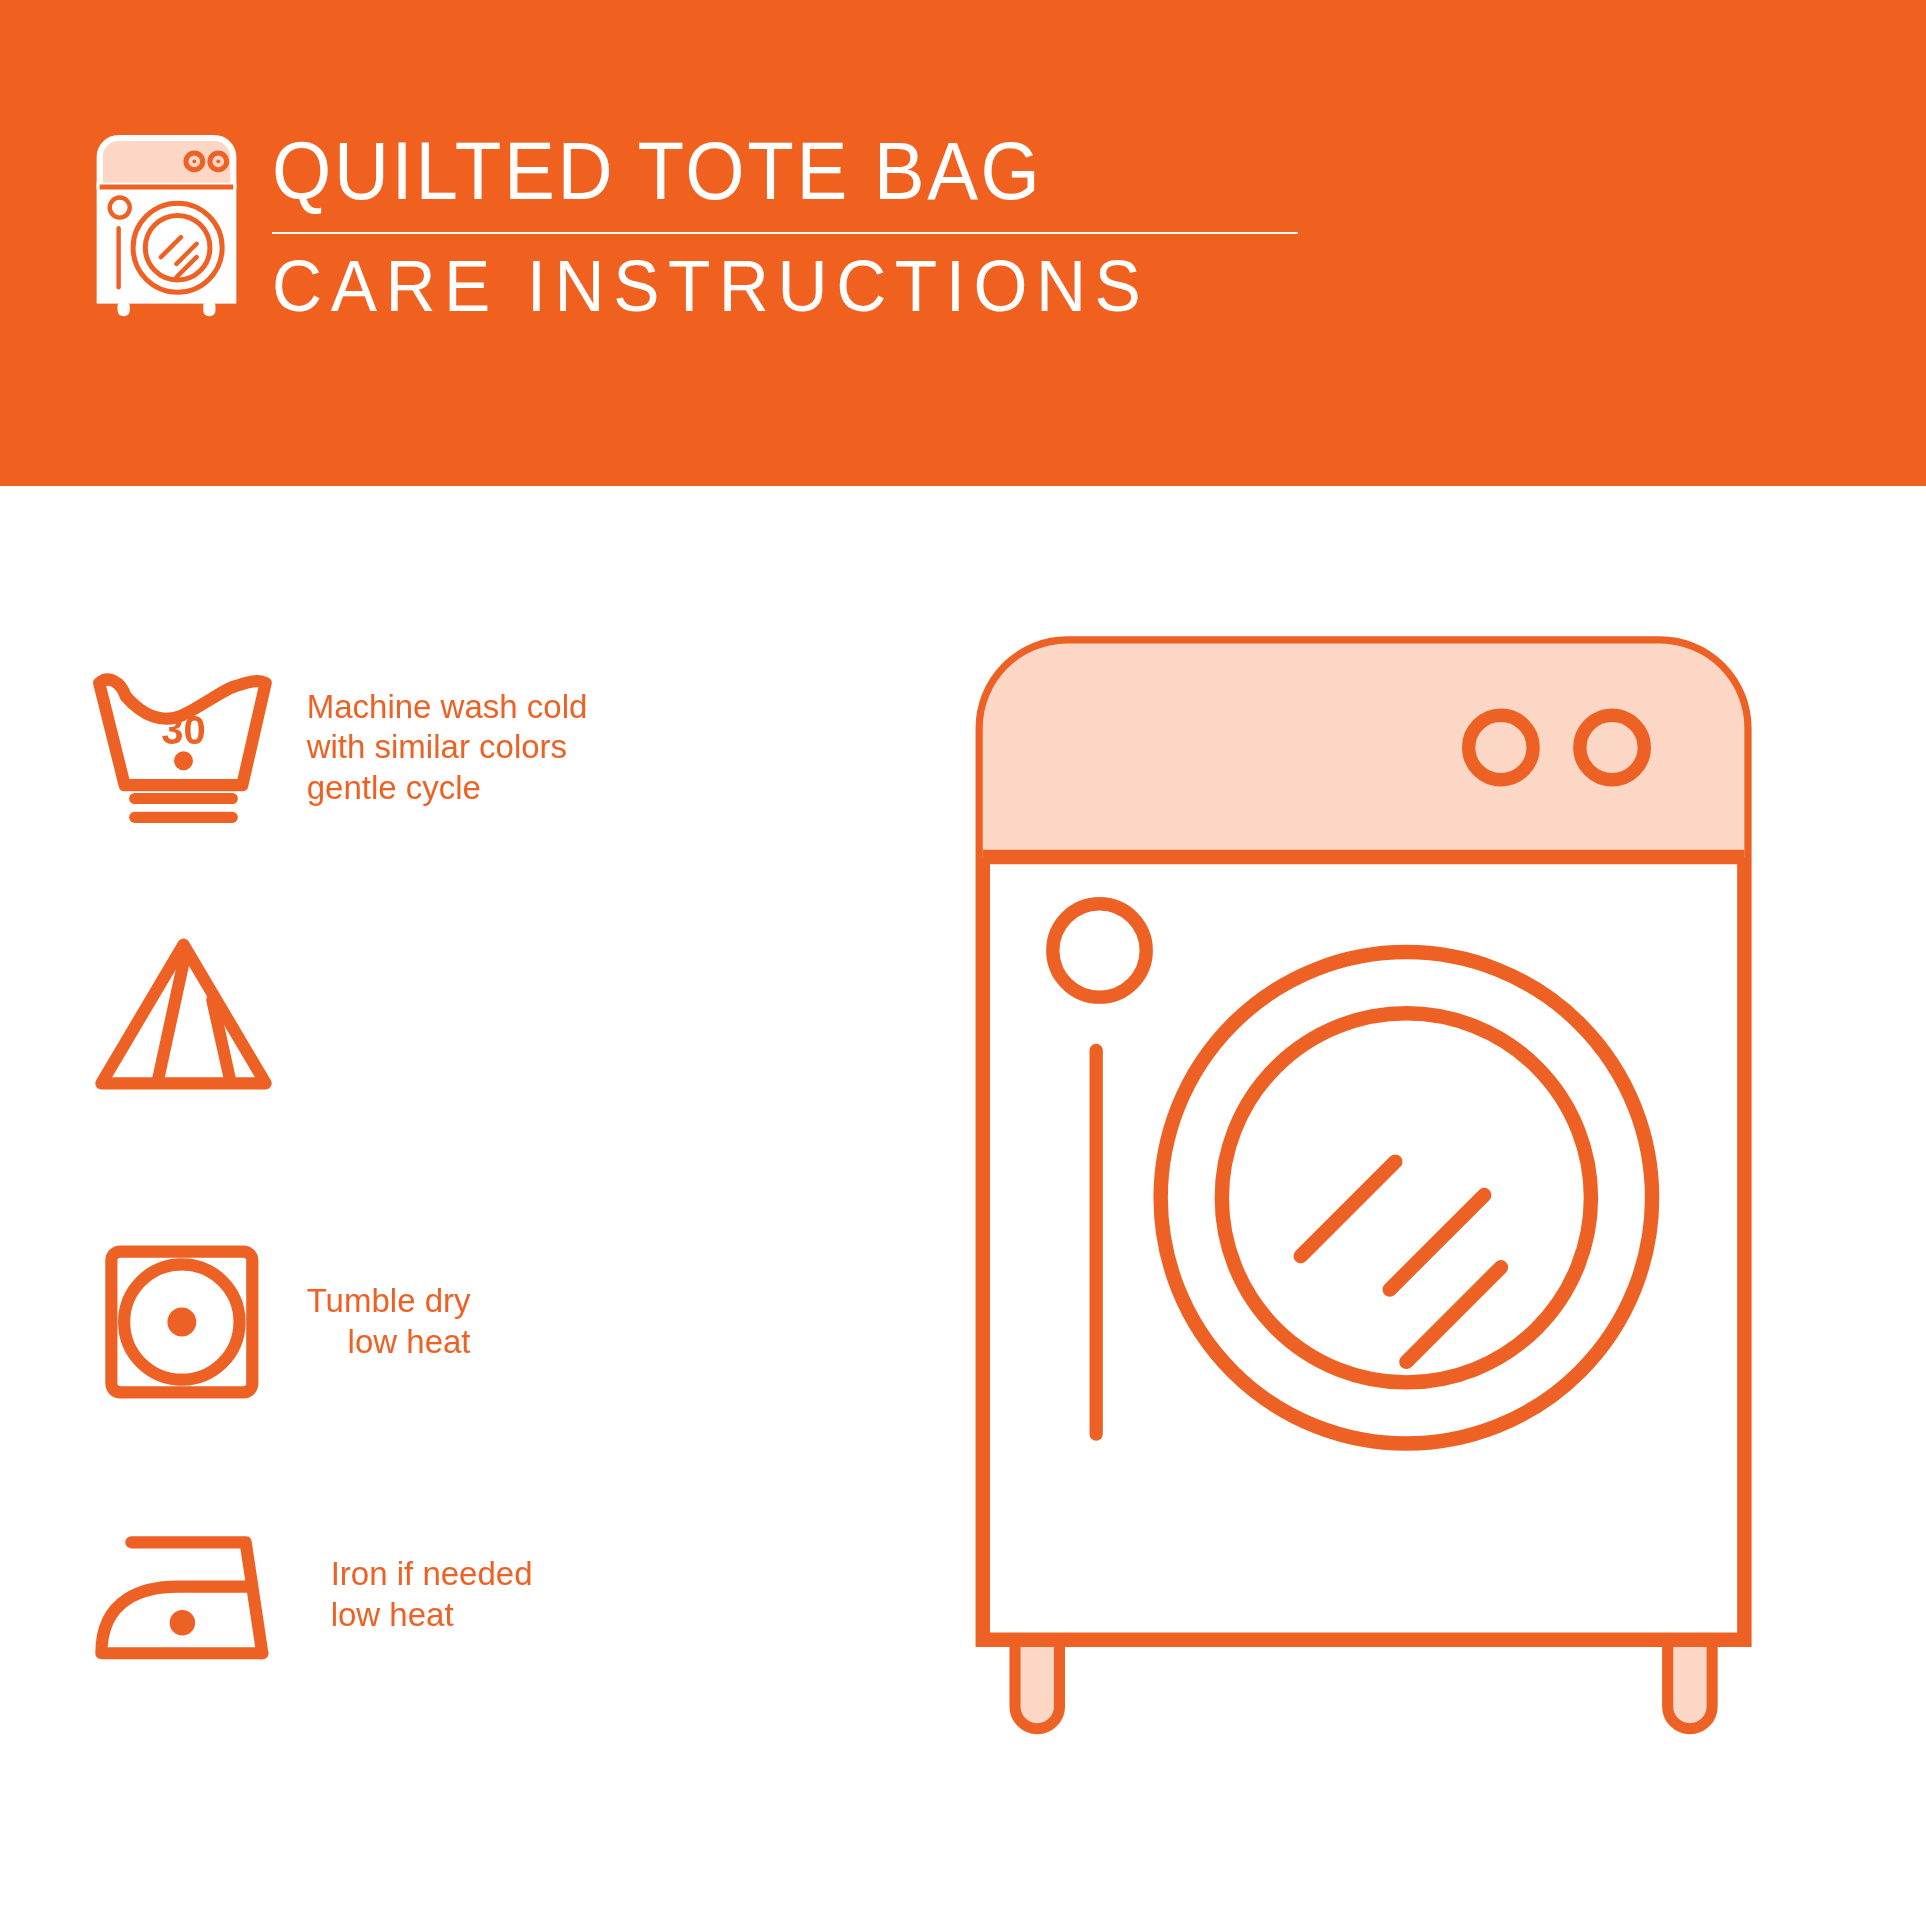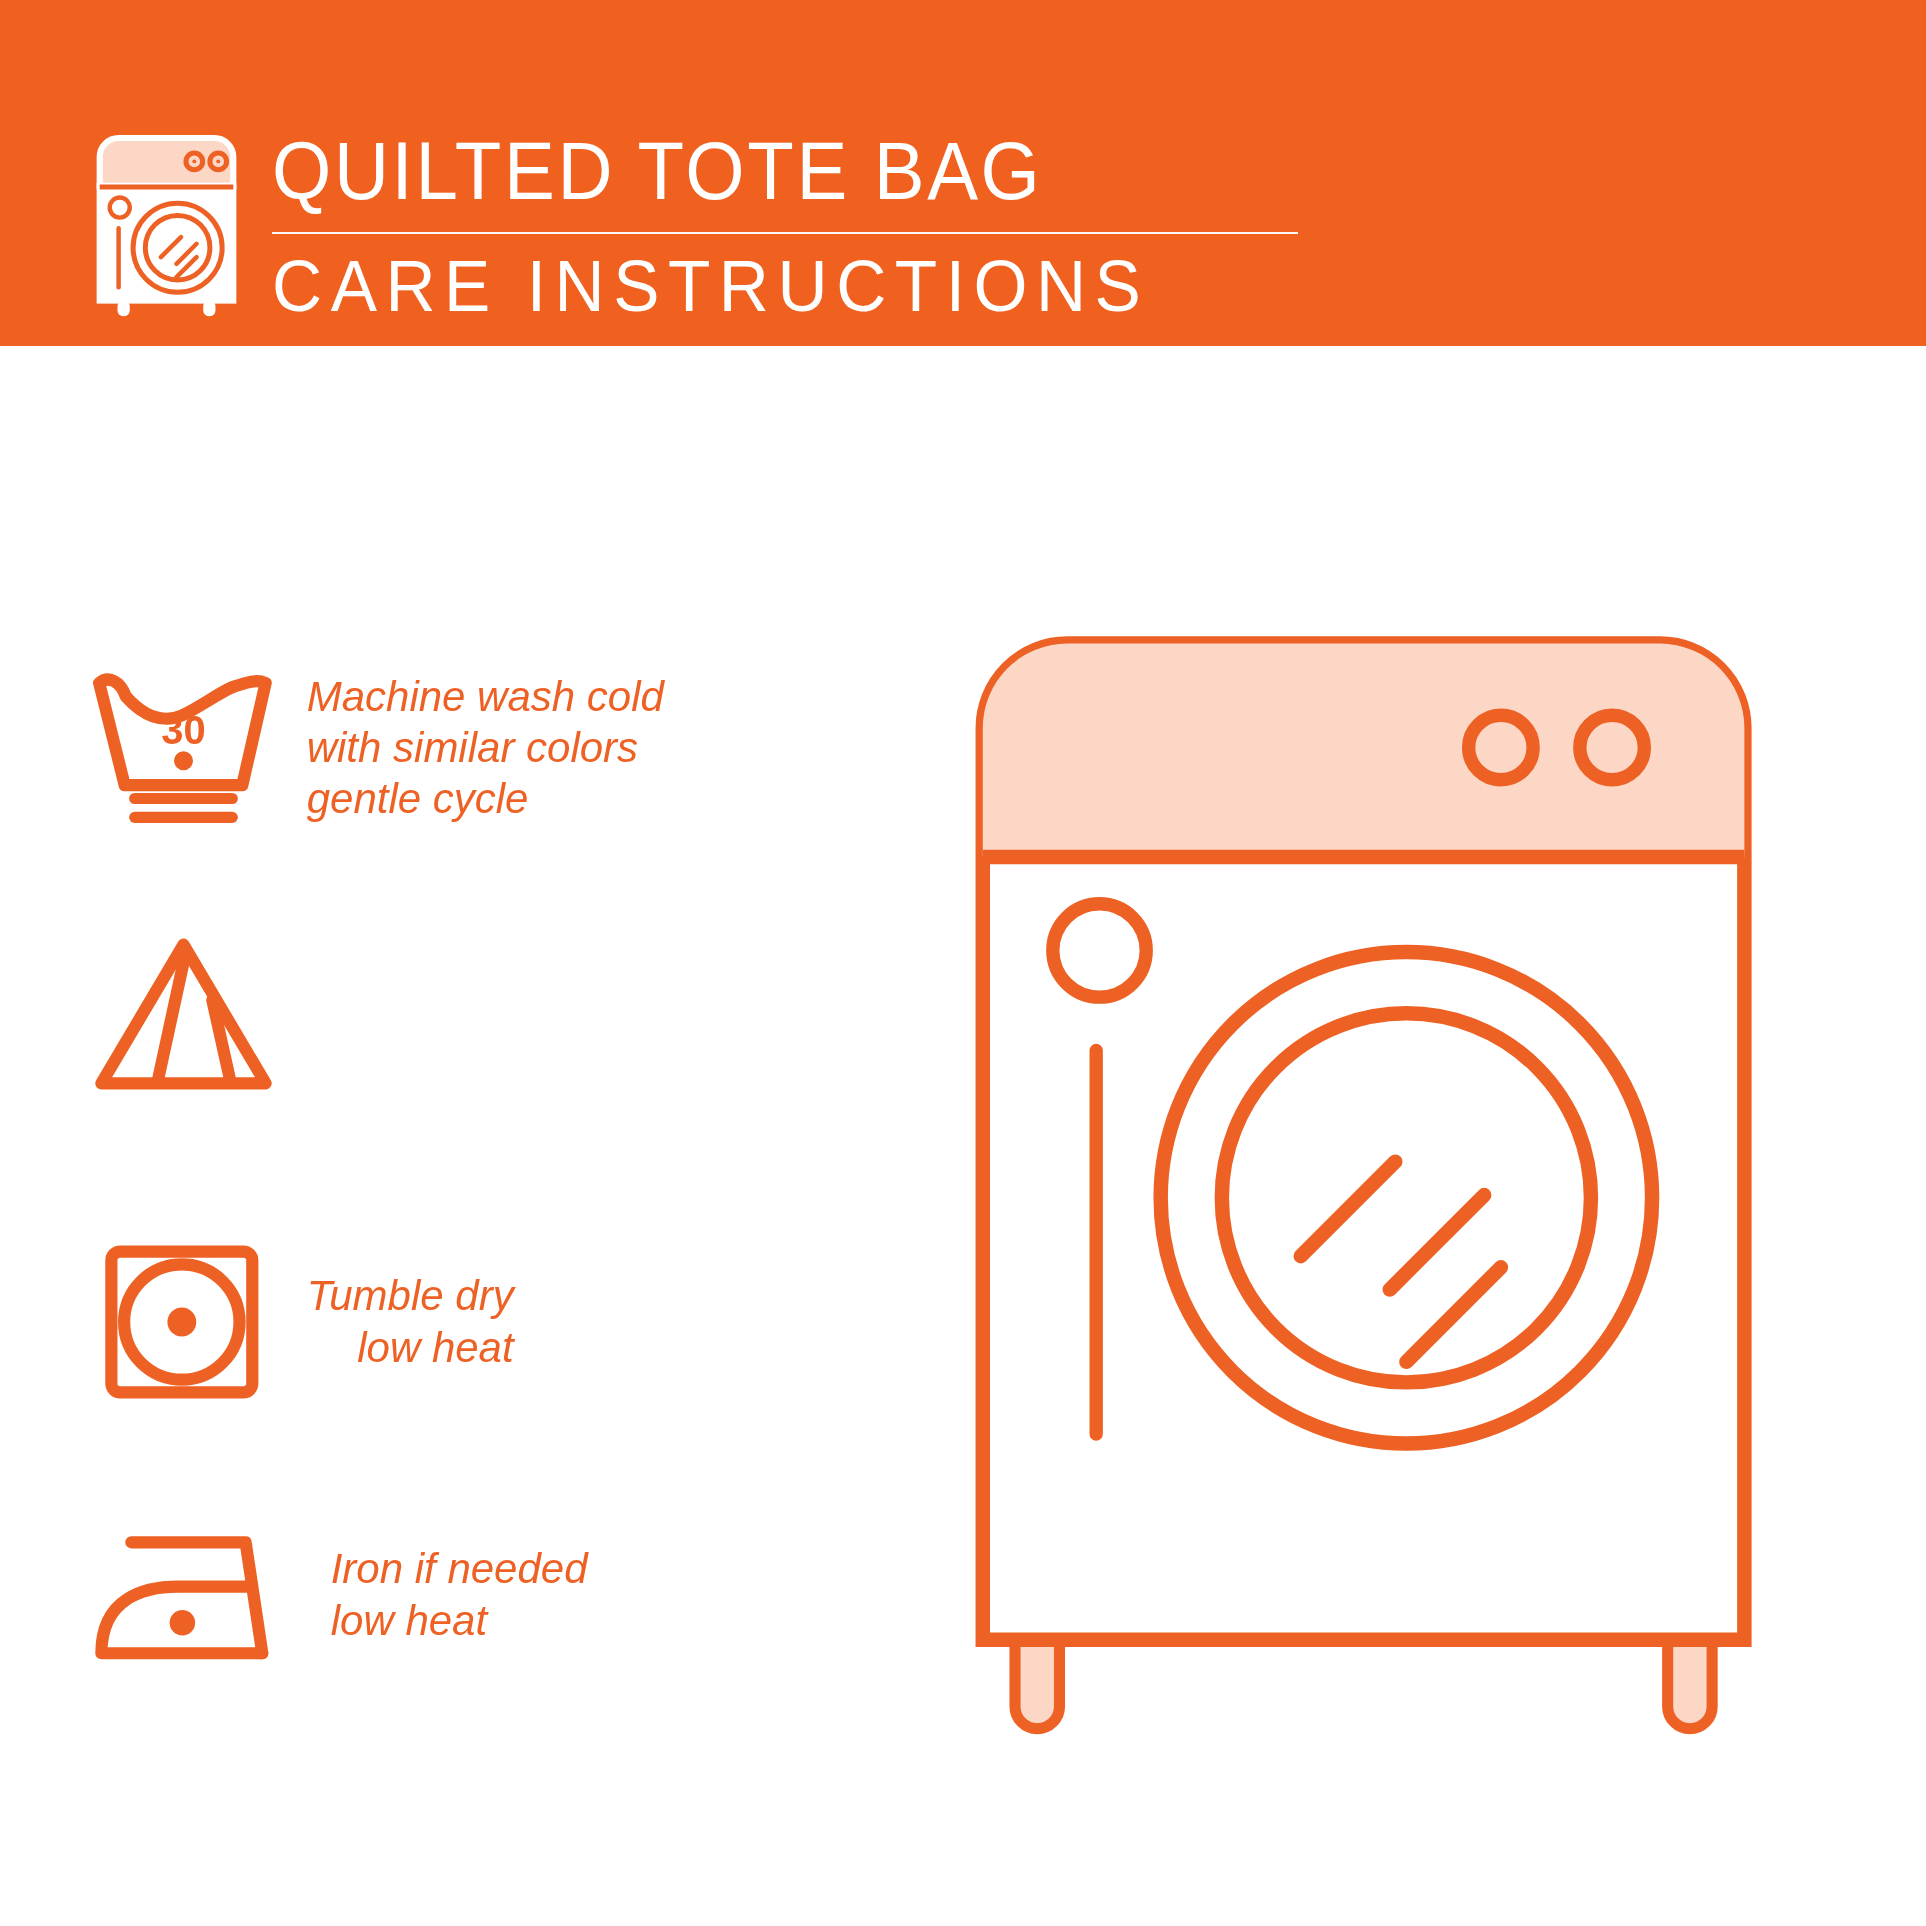--- a/index.html
+++ b/index.html
@@ -14,21 +14,21 @@
     overflow: hidden;
     position: relative;
   }
 
   
   .header {
     position: absolute;
     left: 0;
     top: 0;
     width: 1926px;
-    height: 346px;
+    height: 486px;
     background: #F0601F;
     box-sizing: border-box;
   }
   .header-inner {
     position: absolute;
     left: 83px;
     top: 128px;
     display: flex;
     align-items: flex-start;
   }
@@ -97,27 +97,26 @@
     height: 189px;
     flex: 0 0 auto;
     display: flex;
     align-items: center;
     justify-content: flex-start;
   }
   .care-symbol svg { display: block; }
 
   .care-label {
     font-family: "Liberation Sans", sans-serif;
-    font-size: 42px;
+    font-size: 33px;
     line-height: 1.22;
     font-weight: 400;
     color: #EE6124;
     white-space: pre-line;
     margin-left: 6.7px;
-    font-style: italic;
   }
 
   
   .washer-wrap {
     position: absolute;
     left: 967px;
     top: 628px;
     width: 901px;
     height: 1223px;
   }

